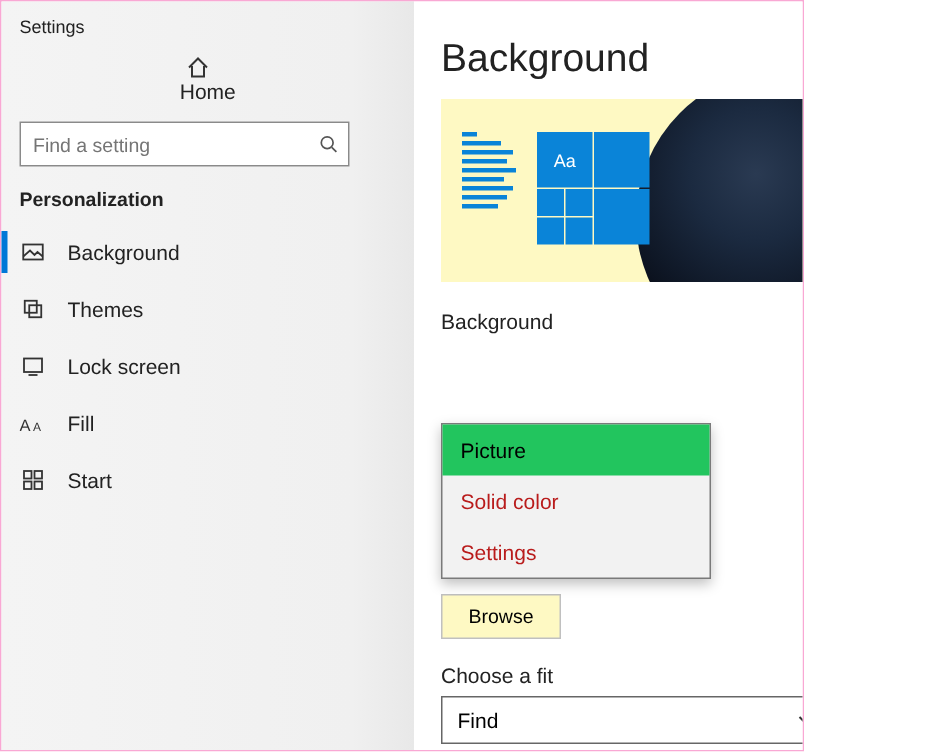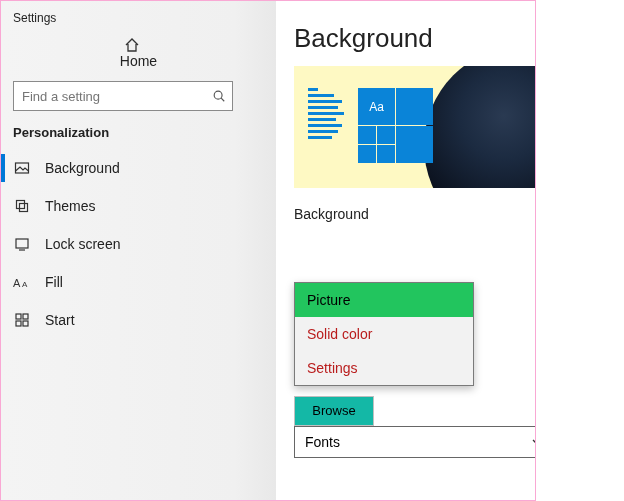--- a/index.html
+++ b/index.html
@@ -50,21 +50,21 @@
 
   .thumbs { display: flex; gap: 0; margin-top: 60px; position: relative; z-index: 1; }
   .thumb { width: 54px; height: 54px; background: #306; }
   .thumb.a { background: linear-gradient(to bottom, #0a3a66 0%, #0a5a8a 40%, #0d7fbf 60%, #0a3a66 100%); position: relative; }
   .thumb.a::after { content:""; position:absolute; left:6px; bottom:8px; width:20px; height:14px; background:#0a84d8; box-shadow: 22px 0 0 #0a84d8; }
   .thumb.b { background: linear-gradient(to bottom, #2a6fa8 0%, #3a8fc8 40%, #2a5a3a 60%, #1a3a2a 100%); }
   .thumb.c { background: radial-gradient(circle at 50% 80%, #d8a030 0%, #3a2a10 30%, #0a1a2a 100%); }
   .thumb.d { background: linear-gradient(to bottom, #0a6a7a 0%, #0a4a5a 60%, #063038 100%); }
   .thumb.e { background: linear-gradient(to right, #5a6a5a 0%, #8a9a8a 40%, #aab0aa 60%, #6a7a6a 100%); }
 
-  .browse-btn { margin-top: 8px; width: 80px; height: 30px; background: #14b8a6; border: 1px solid #c0c0c0; font-size: 13px; cursor: pointer; text-align: center; line-height: 28px; }
+  .browse-btn { margin-top: 8px; width: 80px; height: 30px; background: #fef9c3; border: 1px solid #c0c0c0; font-size: 13px; cursor: pointer; text-align: center; line-height: 28px; }
 
   .fit-label { font-size: 14px; color: #222; margin-top: 16px; margin-bottom: 6px; }
   .fit-combo { width: 260px; height: 32px; border: 1px solid #666; display: flex; align-items: center; padding: 0 10px; font-size: 14px; cursor: pointer; position: relative; }
   .fit-combo .chev { position: absolute; right: 10px; top: 50%; transform: translateY(-50%); }
 
   svg { display: block; }
 </style>
 </head>
 <body>
 
@@ -192,22 +192,23 @@
         <div class="thumb a"></div>
         <div class="thumb b"></div>
         <div class="thumb c"></div>
         <div class="thumb d"></div>
         <div class="thumb e"></div>
       </div>
     </div>
 
     <div class="browse-btn">Browse</div>
 
+    <div class="fit-label">Choose a fit</div>
     <div class="fit-combo">
-      <span>Fonts</span>
+      <span>Find</span>
       <span class="chev">
         <svg width="12" height="12" viewBox="0 0 12 12">
             <polyline points="2,4 6,8 10,4" fill="none" stroke="#333" stroke-width="1.3"></polyline>
           </svg>
       </span>
     </div>
   </div>
 </div>
 
 </body></html>

